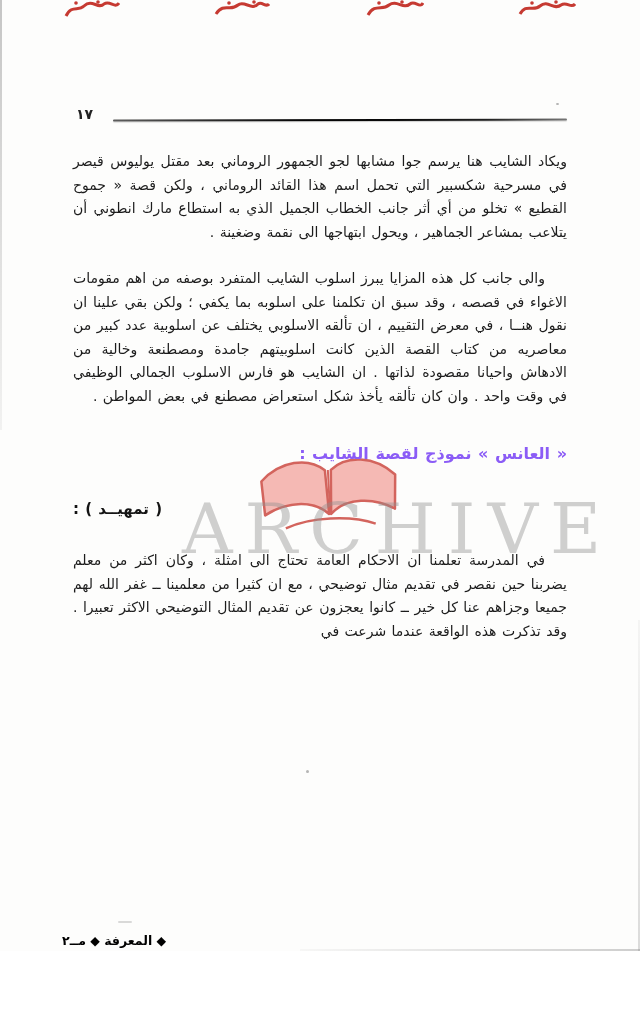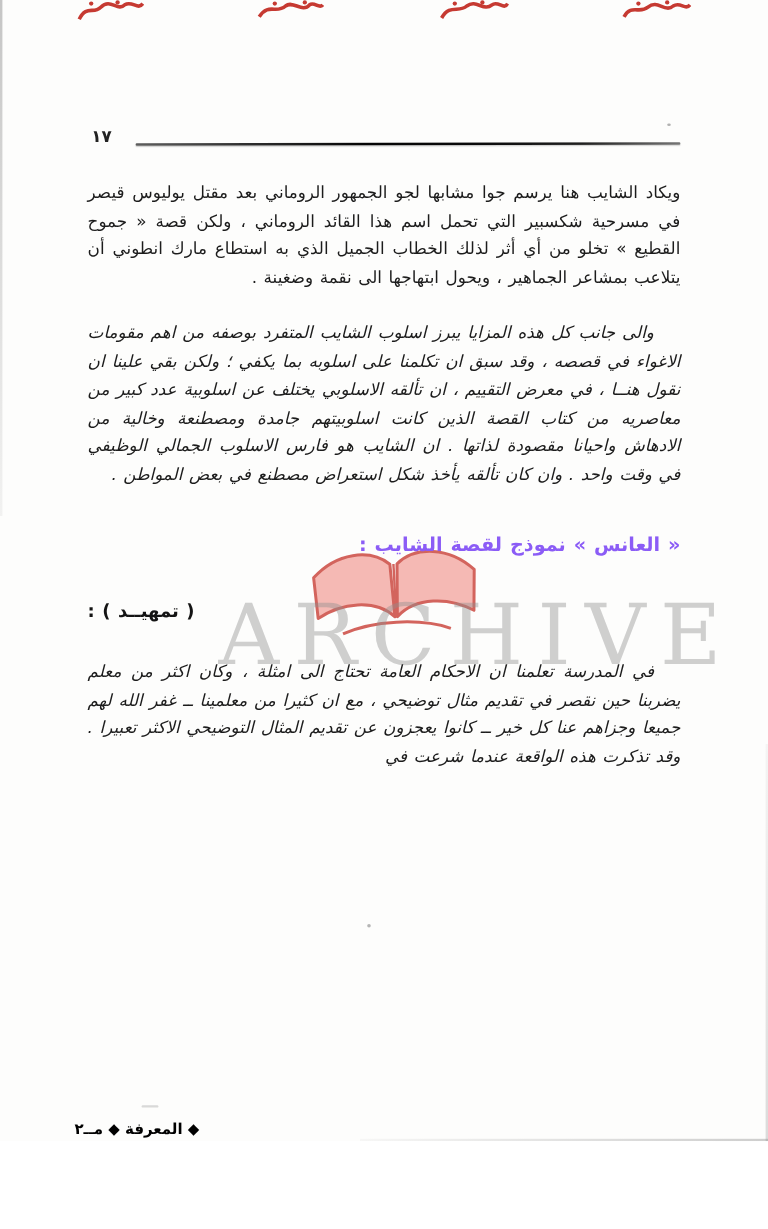--- a/index.html
+++ b/index.html
@@ -60,21 +60,21 @@
 
   
   .text-block{
     position:absolute;top:150px;right:73px;width:494px;z-index:2;
     direction:rtl;text-align:justify;
     color:#1c1c1c;
     font-size:14px;line-height:23.5px;
     word-spacing:1px;
   }
   .text-block p{margin:0 0 23px;}
-  .text-block p.indent{text-indent:22px;font-style:italic;}
+  .text-block p.indent{text-indent:22px;}
   .h1{
     font-weight:bold;font-size:16px;color:#8b5cf6;
     margin:34px 0 32px;text-align:right;
   }
   .h2{
     font-weight:bold;font-size:15px;color:#141414;
     margin:0 0 28px;text-align:left;
   }
 
   
@@ -135,21 +135,21 @@
         <path d="M8 32 C28 12 56 10 72 24 L74 68 C58 52 30 54 10 66 Z" fill="#f4aea8" stroke="#cc4a42" stroke-width="2.5" stroke-linejoin="round"></path>
         <path d="M142 32 C122 12 94 10 78 24 L76 68 C92 52 120 54 140 66 Z" fill="#f4aea8" stroke="#cc4a42" stroke-width="2.5" stroke-linejoin="round"></path>
         <path d="M75 24 L75 68" stroke="#cc4a42" stroke-width="2"></path>
         <path d="M30 80 C55 70 95 70 120 80" stroke="#cc4a42" stroke-width="2.5" fill="none"></path>
       </svg>
     </span>
   </div>
   <div class="wm-archive">ARCHIVE</div>
 
   <div class="text-block">
-    <p>ويكاد الشايب هنا يرسم جوا مشابها لجو الجمهور الروماني بعد مقتل يوليوس قيصر في مسرحية شكسبير التي تحمل اسم هذا القائد الروماني ، ولكن قصة « جموح القطيع » تخلو من أي أثر لذلك الخطاب الجميل الذي به استطاع مارك انطوني أن يتلاعب بمشاعر الجماهير ، ويحول ابتهاجها الى نقمة وضغينة .</p>
+    <p>ويكاد الشايب هنا يرسم جوا مشابها لجو الجمهور الروماني بعد مقتل يوليوس قيصر في مسرحية شكسبير التي تحمل اسم هذا القائد الروماني ، ولكن قصة « جموح القطيع » تخلو من أي أثر جانب الخطاب الجميل الذي به استطاع مارك انطوني أن يتلاعب بمشاعر الجماهير ، ويحول ابتهاجها الى نقمة وضغينة .</p>
     <p class="indent">والى جانب كل هذه المزايا يبرز اسلوب الشايب المتفرد بوصفه من اهم مقومات الاغواء في قصصه ، وقد سبق ان تكلمنا على اسلوبه بما يكفي ؛ ولكن بقي علينا ان نقول هنــا ، في معرض التقييم ، ان تألقه الاسلوبي يختلف عن اسلوبية عدد كبير من معاصريه من كتاب القصة الذين كانت اسلوبيتهم جامدة ومصطنعة وخالية من الادهاش واحيانا مقصودة لذاتها . ان الشايب هو فارس الاسلوب الجمالي الوظيفي في وقت واحد . وان كان تألقه يأخذ شكل استعراض مصطنع في بعض المواطن .</p>
     <div class="h1">« العانس » نموذج لقصة الشايب :</div>
     <div class="h2">( تمهيــد ) :</div>
     <p class="indent">في المدرسة تعلمنا ان الاحكام العامة تحتاج الى امثلة ، وكان اكثر من معلم يضربنا حين نقصر في تقديم مثال توضيحي ، مع ان كثيرا من معلمينا ــ غفر الله لهم جميعا وجزاهم عنا كل خير ــ كانوا يعجزون عن تقديم المثال التوضيحي الاكثر تعبيرا . وقد تذكرت هذه الواقعة عندما شرعت في</p>
   </div>
 
   <div class="footer-mark">◆ المعرفة ◆ مــ٢</div>
 
   <span class="speck s1"></span>
   <span class="speck s2"></span>

